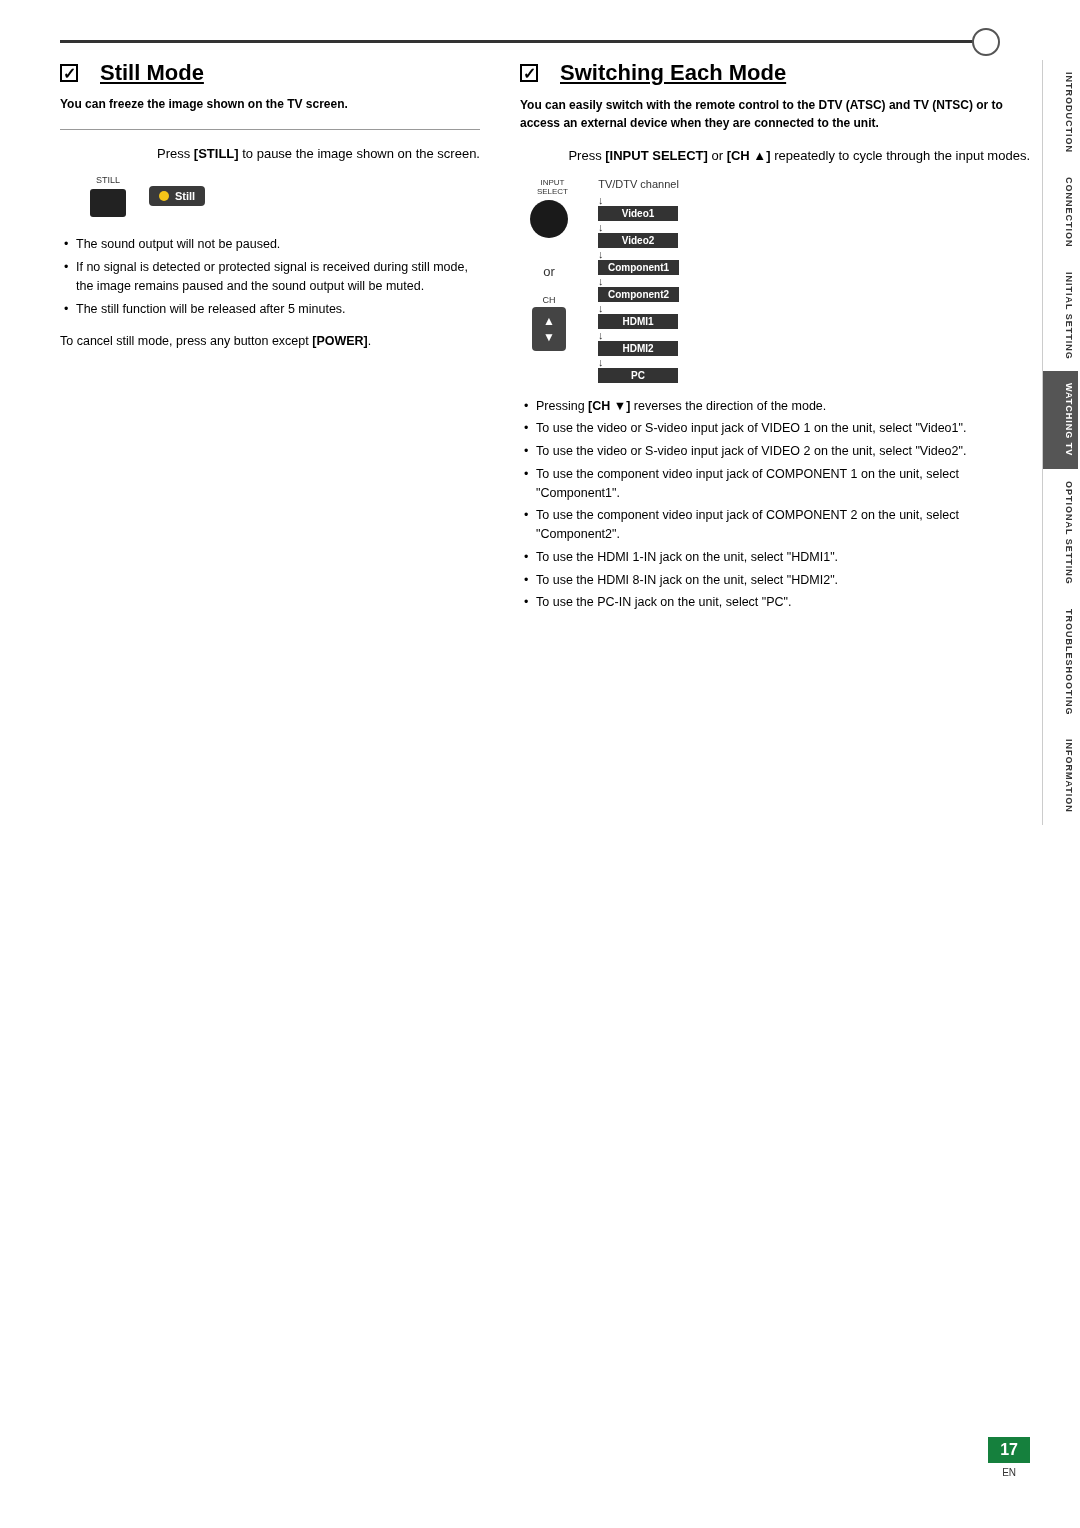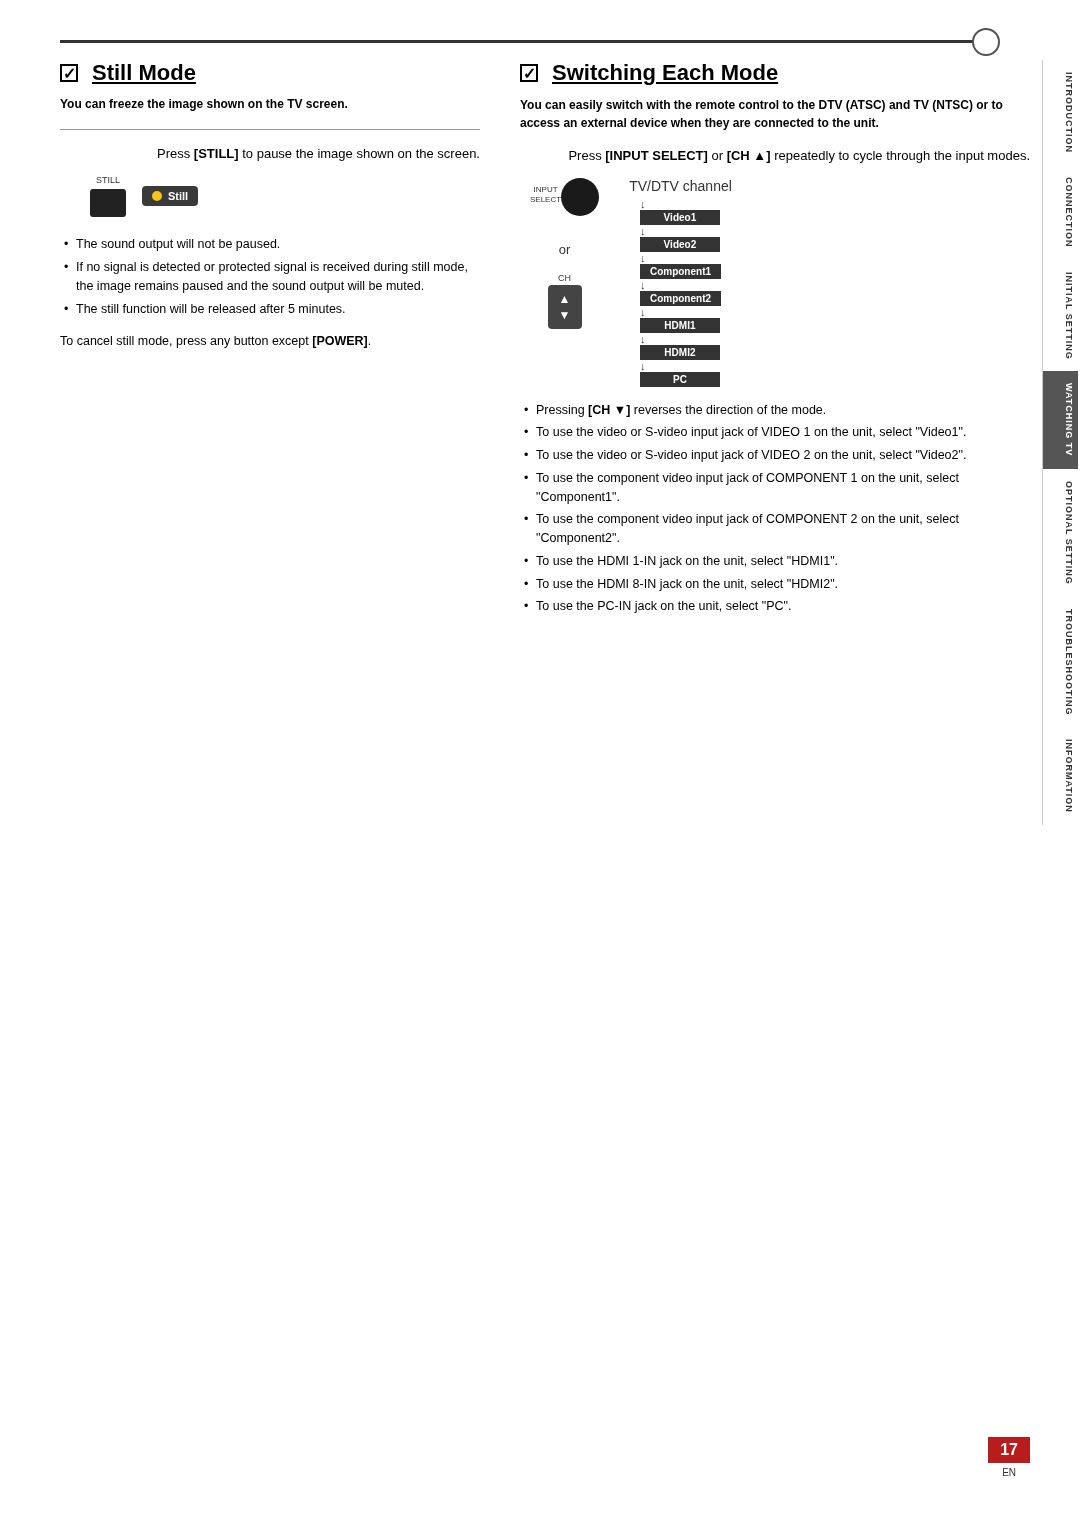--- a/index.html
+++ b/index.html
@@ -93,21 +93,21 @@
     }
 
     
     .section-title {
       font-size: 22px;
       font-weight: bold;
       text-decoration: underline;
       margin-bottom: 10px;
       display: flex;
       align-items: center;
-      gap: 14px;
+      gap: 22px;
     }
 
     .checkbox-icon {
       display: inline-block;
       width: 18px;
       height: 18px;
       border: 2px solid #000;
       position: relative;
       flex-shrink: 0;
     }
@@ -138,21 +138,21 @@
       font-size: 13px;
       margin-bottom: 12px;
       line-height: 1.5;
       text-align: right;
     }
 
     
     .still-illustration {
       display: flex;
       align-items: center;
-      gap: 16px;
+      gap: 23px;
       margin: 12px 0 18px 30px;
     }
 
     .still-label {
       font-size: 9px;
       text-align: center;
       color: #333;
     }
 
     .still-button-dark {
@@ -218,21 +218,22 @@
 
     .diagram-buttons {
       display: flex;
       flex-direction: column;
       align-items: center;
       gap: 16px;
     }
 
     .input-select-btn {
       display: flex;
-      align-items: center;
+      flex-direction: column;
+      align-items: flex-end;
     }
 
     .btn-label-small {
       font-size: 8px;
       text-align: center;
       color: #333;
       line-height: 1.2;
       margin-bottom: 3px;
     }
 
@@ -306,37 +307,37 @@
       text-align: center;
     }
 
     .channel-list-wrapper {
       display: flex;
       flex-direction: column;
       align-items: center;
     }
 
     .tv-dtv-label {
-      font-size: 14px;
+      font-size: 11px;
       color: #333;
       margin-bottom: 4px;
     }
 
     
     .page-number {
       position: absolute;
       bottom: 50px;
       right: 50px;
       display: flex;
       flex-direction: column;
       align-items: center;
     }
 
     .page-num-box {
-      background: #b91c1c;
+      background: #15803d;
       color: #fff;
       font-size: 16px;
       font-weight: bold;
       padding: 4px 12px;
       margin-bottom: 4px;
     }
 
     .page-en {
       font-size: 10px;
       color: #333;

